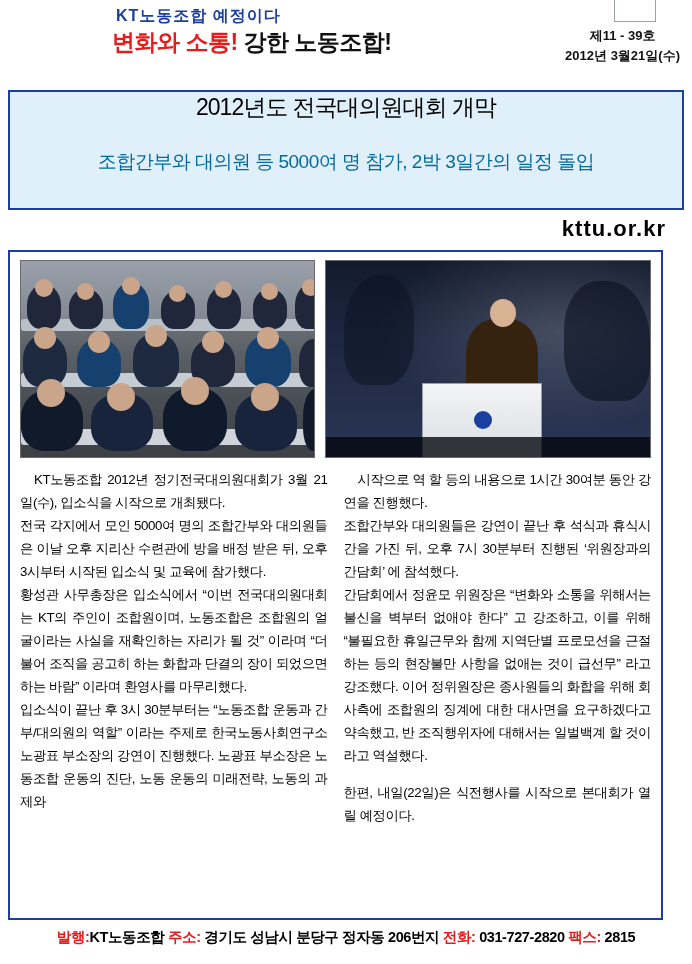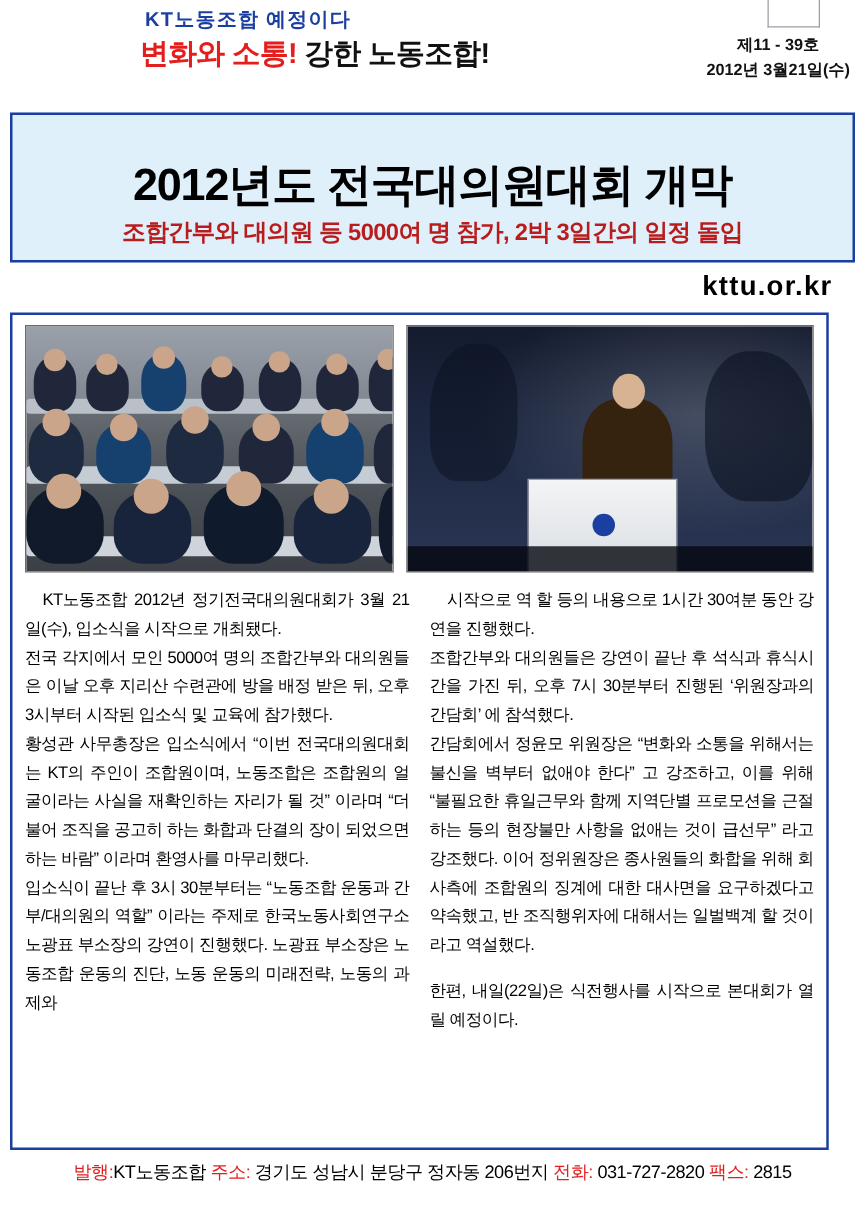--- a/index.html
+++ b/index.html
@@ -83,32 +83,32 @@
   
   .banner {
     margin: 2px 8px 0 8px;
     border: 2px solid #1a3fa0;
     background: #dff0fb;
     height: 120px;
     position: relative;
   }
   .banner-title {
     text-align: center;
-    font-size: 36px;
-    font-weight: bold;
+    font-size: 23px;
+    font-weight: normal;
     color: #000;
     letter-spacing: -1px;
-    margin-top: 32px;
+    margin-top: 0;
   }
   .banner-sub {
     text-align: center;
     font-size: 19px;
-    font-weight: bold;
-    color: #b91c1c;
-    margin-top: 0;
+    font-weight: normal;
+    color: #0369a1;
+    margin-top: 26px;
     letter-spacing: -0.5px;
   }
 
   .site-url {
     text-align: right;
     padding-right: 26px;
     margin-top: 6px;
     font-size: 22px;
     font-weight: bold;
     letter-spacing: 1px;
@@ -214,21 +214,21 @@
   .col p + p { margin-top: 0px; }
   .gap { height: 14px; }
 
   
   .footer {
     position: absolute;
     left: 0; top: 928px;
     width: 692px;
     text-align: center;
     font-size: 14.5px;
-    font-weight: normal;
+    font-weight: bold;
     letter-spacing: -0.4px;
   }
   .footer .lbl { color: #e41d1d; }
   .footer .val { color: #000; }
 </style>
 </head>
 <body>
 
 <div class="header">
 

